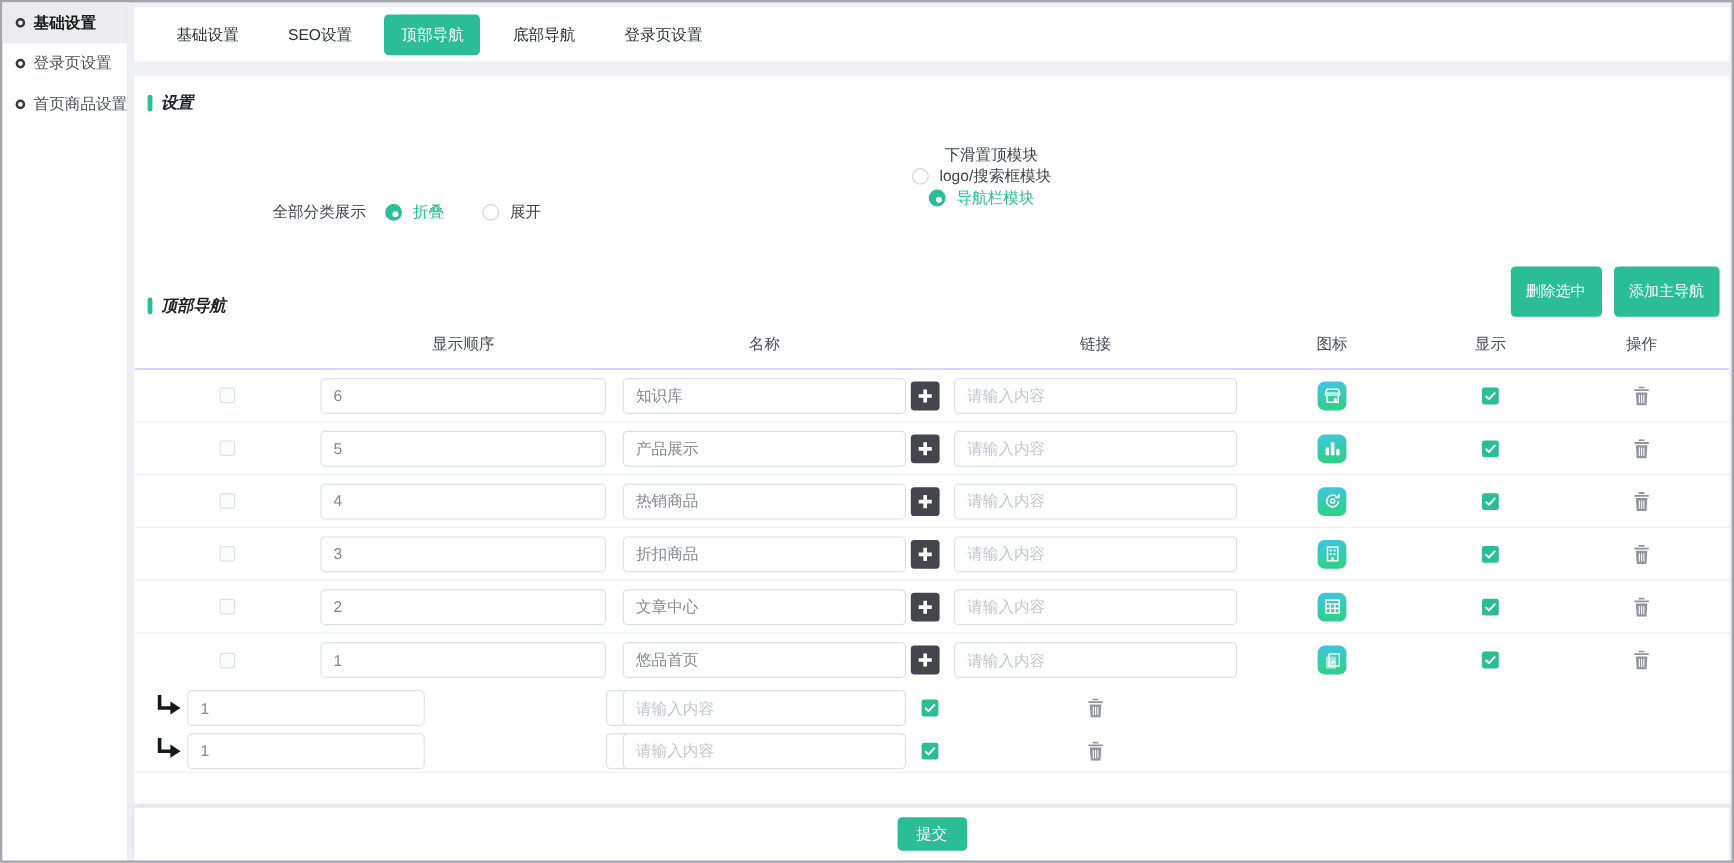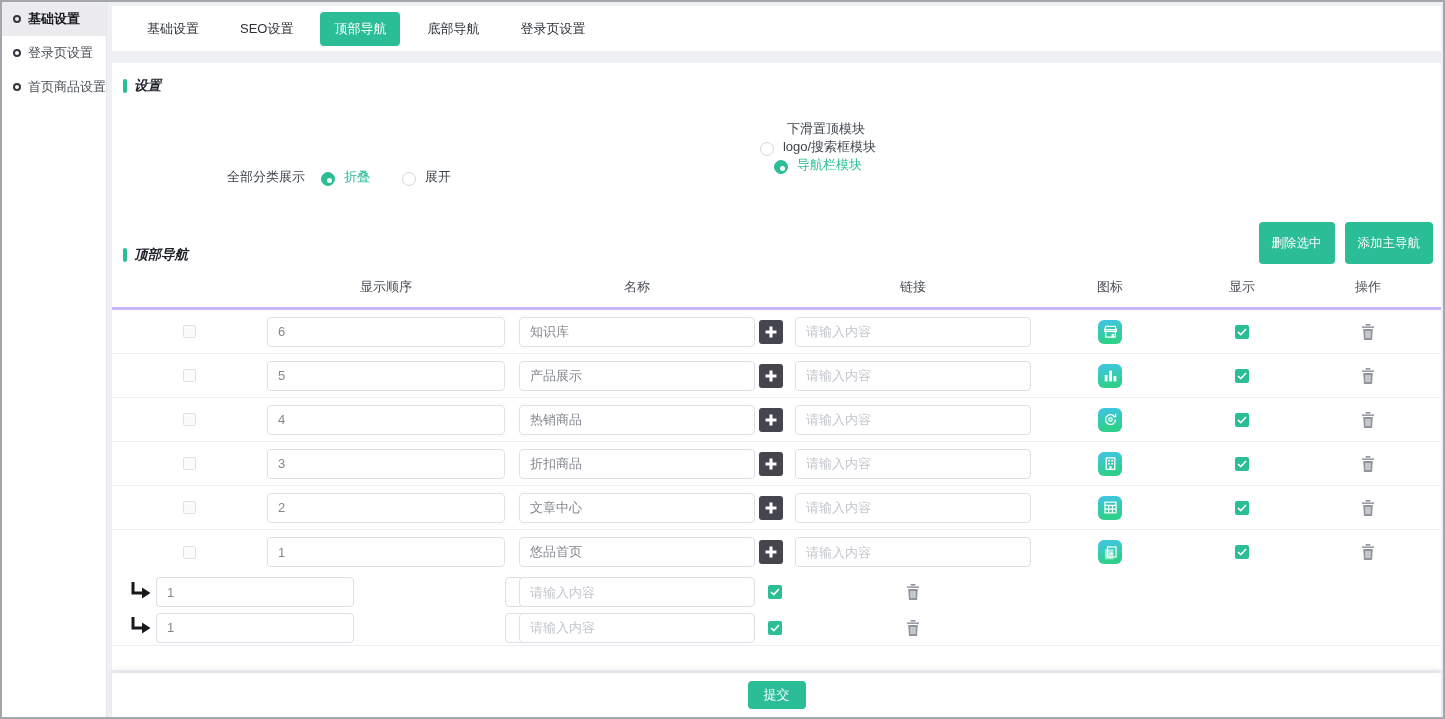--- a/index.html
+++ b/index.html
@@ -23,31 +23,31 @@
   .tab.active { background:var(--accent,#2bbd96); color:#fff; }
   
   .main { position:absolute; left:110px; right:2px; top:61px; bottom:47px; background:#fff; overflow:hidden; }
   .sec-head { display:flex; align-items:center; gap:7px; margin:14px 0 0 11px;font-style:italic; }
   .sec-bar { width:4px; height:14px; background:var(--accent,#2bbd96); border-radius:2px; }
   .sec-title { font-size:13.5px; font-weight:bold; color:#1f2329; }
   .form-row { display:flex; align-items:center; margin-left:115px; font-size:13px; color:#3f444c; height:18px; }
   .form-row.first { margin-top:25px;flex-direction:column; }
   .form-row.second { margin-top:30px; }
   .form-label { margin-right:16px; }
-  .radio { display:flex; align-items:flex-end; gap:9px; margin-right:32px; cursor:pointer; }
+  .radio { display:flex; align-items:center; gap:9px; margin-right:32px; cursor:pointer; }
   .radio-dot { width:14px; height:14px; border:1px solid #d2d6dd; border-radius:50%; background:#fff; position:relative; flex:0 0 auto; }
   .radio.selected .radio-dot { background:var(--accent,#2bbd96); border-color:var(--accent,#2bbd96); }
   .radio.selected .radio-dot::after { content:""; position:absolute; left:4.5px; top:4.5px; width:5px; height:5px; border-radius:50%; background:#fff; }
   .radio.selected .radio-label { color:var(--accent,#2bbd96); }
   .sec-row { display:flex; align-items:flex-end; justify-content:space-between; margin:36px 8px 0 11px; }
   .btn-group { display:flex; gap:10px; }
   .btn { background:var(--accent,#2bbd96); color:#fff; border:none; font-size:12.5px; height:42px; padding:0 13px; border-radius:4px; cursor:pointer; font-family:inherit; }
   
   .grid-cols { display:grid; grid-template-columns:155px 238px 14px 236px 40px 236px 158px 106px 1fr; align-items:center; }
-  .thead { margin-top:14px; padding-bottom:11px; border-bottom:3px solid #c4b5fd; font-size:13px; color:#4a4f57; }
+  .thead { margin-top:14px; padding-bottom:11px; border-bottom:1px solid #c4b5fd; font-size:13px; color:#4a4f57; }
   .thead div { text-align:center; }
   .nav-row { height:44px; }
   .nav-row.divider { border-bottom:1px solid #edeff3; }
   .nav-row.sub { height:36px; }
   .cell-center { justify-self:center; }
   .sel-box { width:13px; height:13px; border:1px solid #dde0e6; border-radius:2px; background:#fafbfc; cursor:pointer; }
   .txt-input { height:30px; border:1px solid #dde1e7; border-radius:4px; padding:0 10px; font-size:13px; color:#83878f; width:100%; font-family:inherit; outline:none; background:#fff; }
   .txt-input::placeholder { color:#c2c6cd; }
   .order-cell { display:flex; align-items:center; }
   .order-cell .txt-input { width:238px; }

